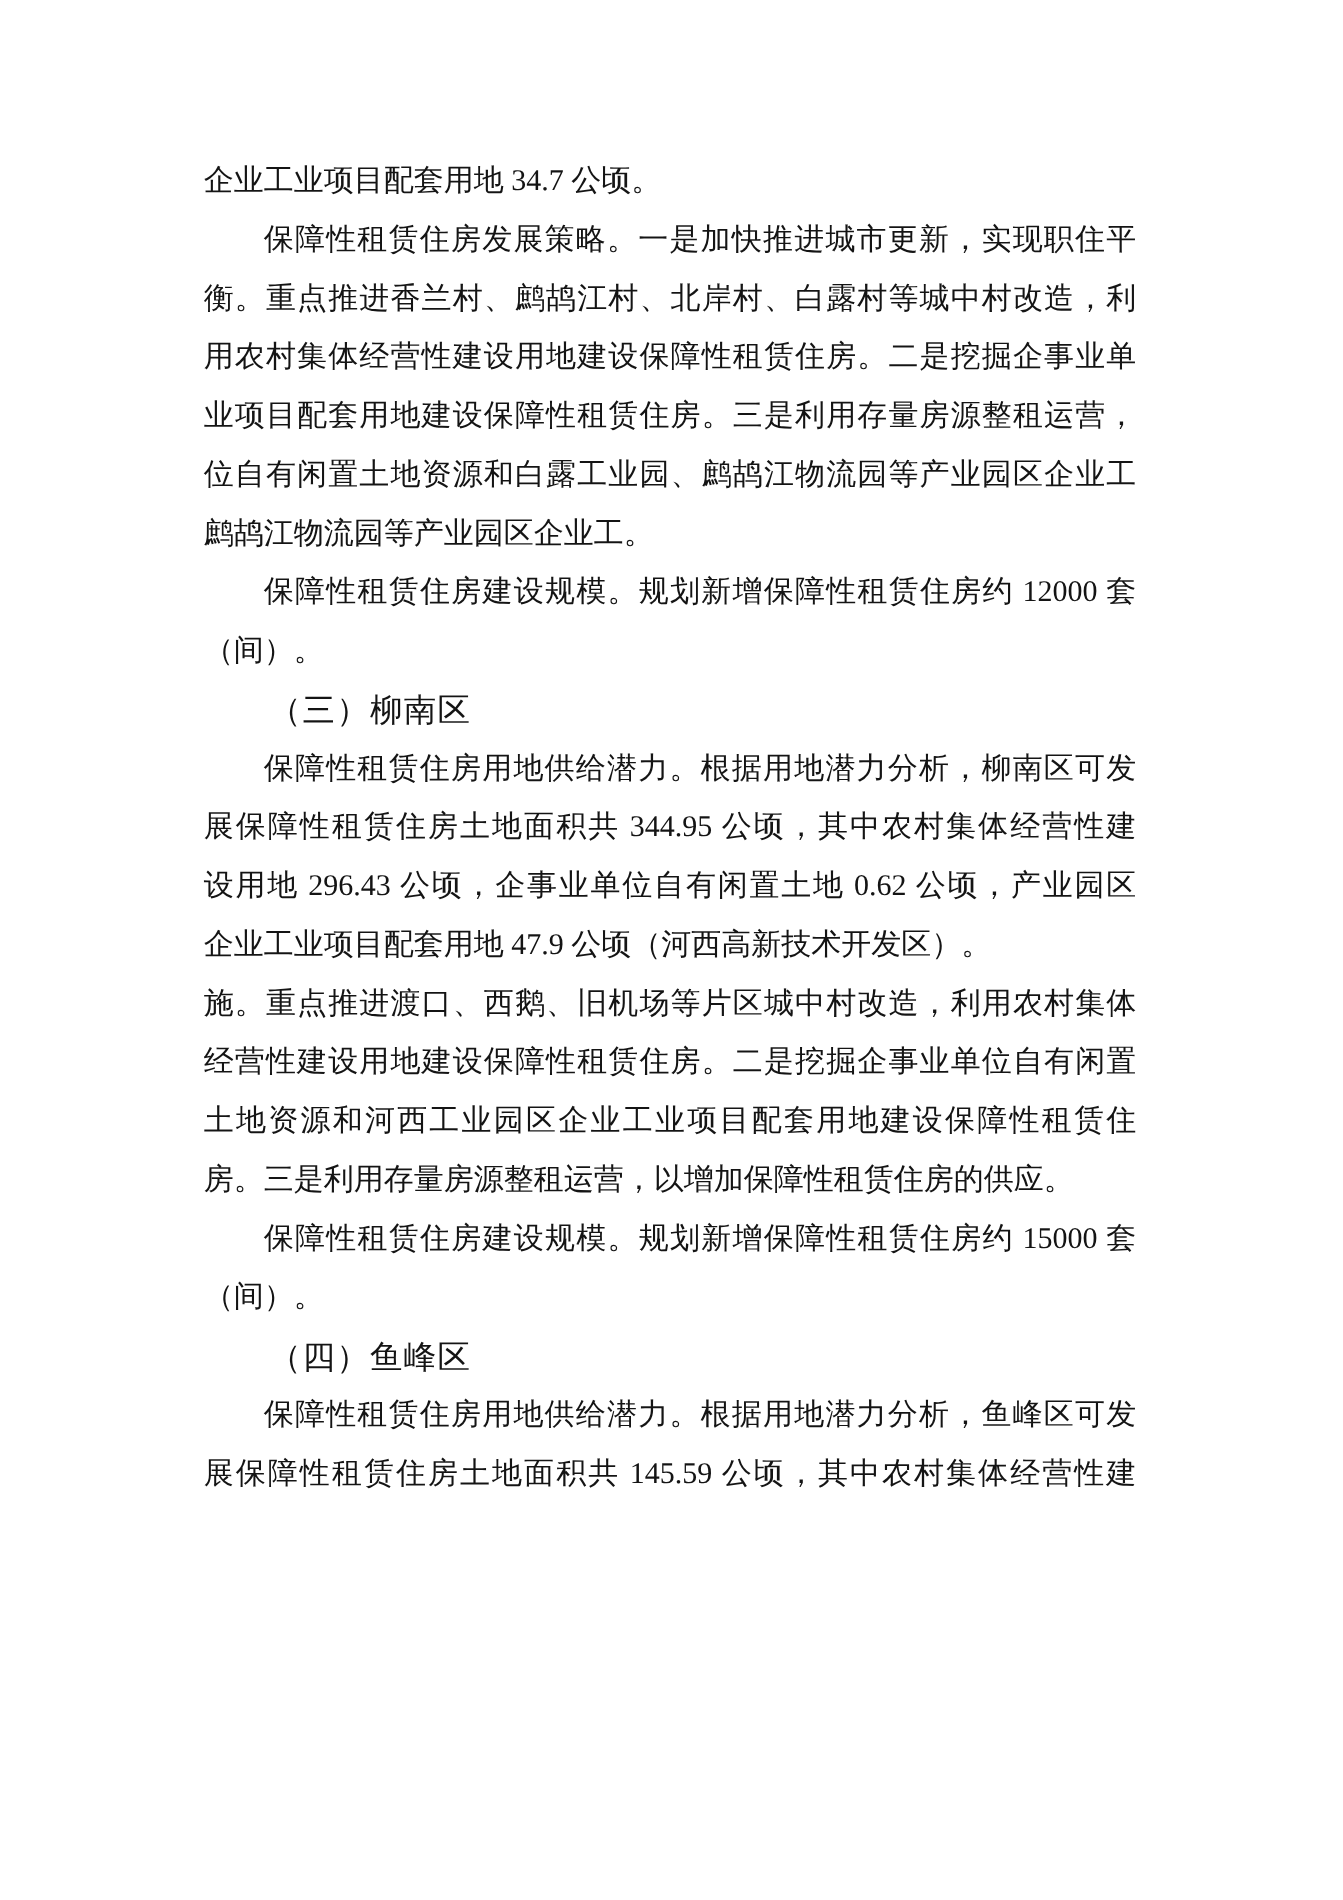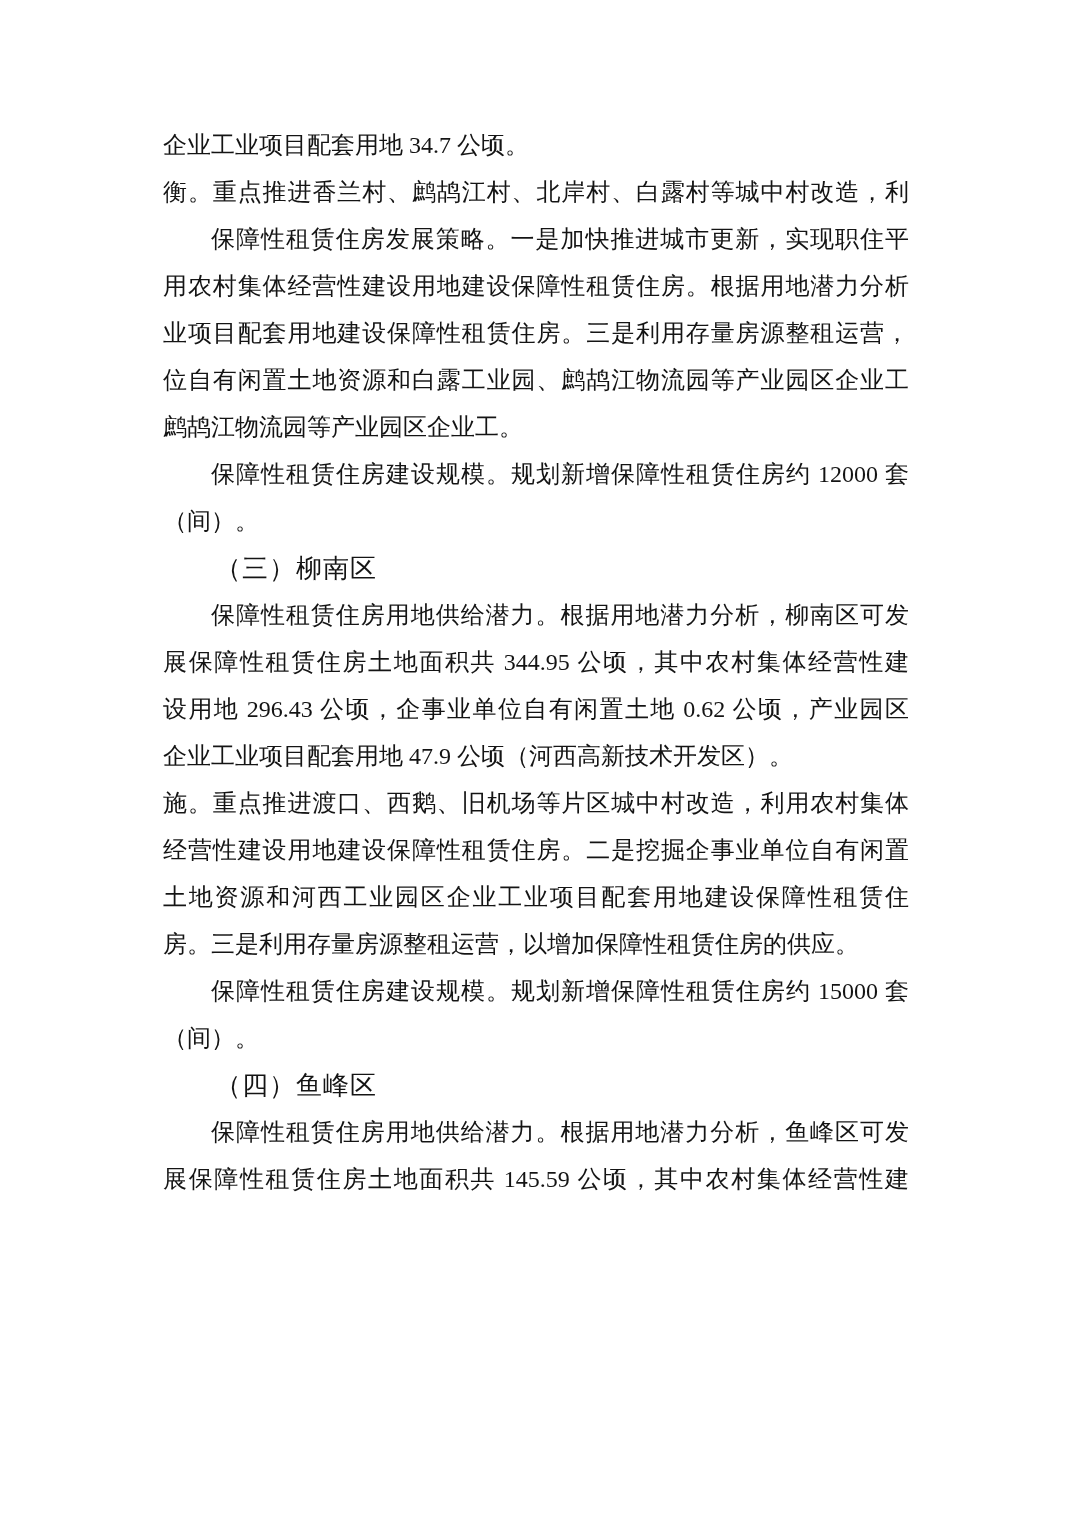--- a/index.html
+++ b/index.html
@@ -56,23 +56,23 @@
     line-height: 47px;
     letter-spacing: 4px;
   }
 </style>
 </head>
 <body>
 
 <div class="page">
   <div class="content">
     <div class="line left">企业工业项目配套用地 34.7 公顷。</div>
+    <div class="line justify indent">保障性租赁住房发展策略。一是加快推进城市更新，实现职住平</div>
     <div class="line justify">衡。重点推进香兰村、鹧鸪江村、北岸村、白露村等城中村改造，利</div>
-    <div class="line justify indent">保障性租赁住房发展策略。一是加快推进城市更新，实现职住平</div>
-    <div class="line justify">用农村集体经营性建设用地建设保障性租赁住房。根据用地潜力分析</div>
+    <div class="line justify">用农村集体经营性建设用地建设保障性租赁住房。二是挖掘企事业单</div>
     <div class="line justify">业项目配套用地建设保障性租赁住房。三是利用存量房源整租运营，</div>
     <div class="line justify">位自有闲置土地资源和白露工业园、鹧鸪江物流园等产业园区企业工</div>
     <div class="line left">鹧鸪江物流园等产业园区企业工。</div>
     <div class="line justify indent">保障性租赁住房建设规模。规划新增保障性租赁住房约 12000 套</div>
     <div class="line left">（间）。</div>
     <div class="line heading left">（三）柳南区</div>
     <div class="line justify indent">保障性租赁住房用地供给潜力。根据用地潜力分析，柳南区可发</div>
     <div class="line justify">展保障性租赁住房土地面积共 344.95 公顷，其中农村集体经营性建</div>
     <div class="line justify">设用地 296.43 公顷，企事业单位自有闲置土地 0.62 公顷，产业园区</div>
     <div class="line left">企业工业项目配套用地 47.9 公顷（河西高新技术开发区）。</div>

